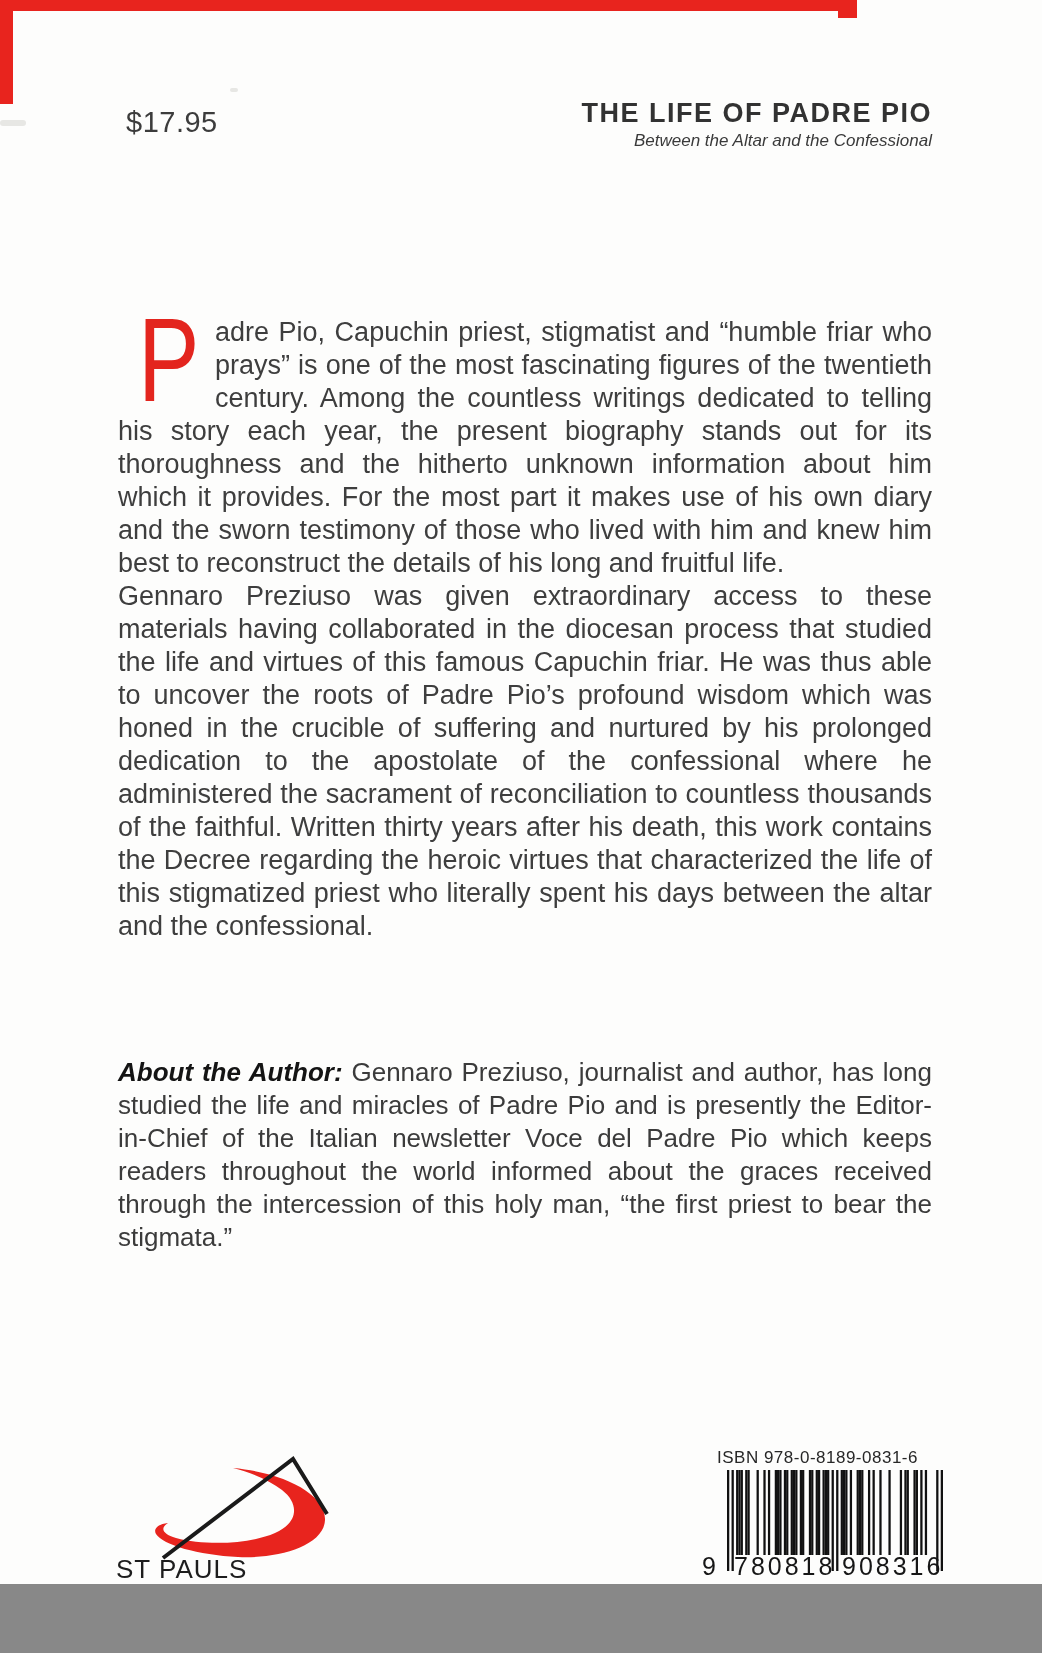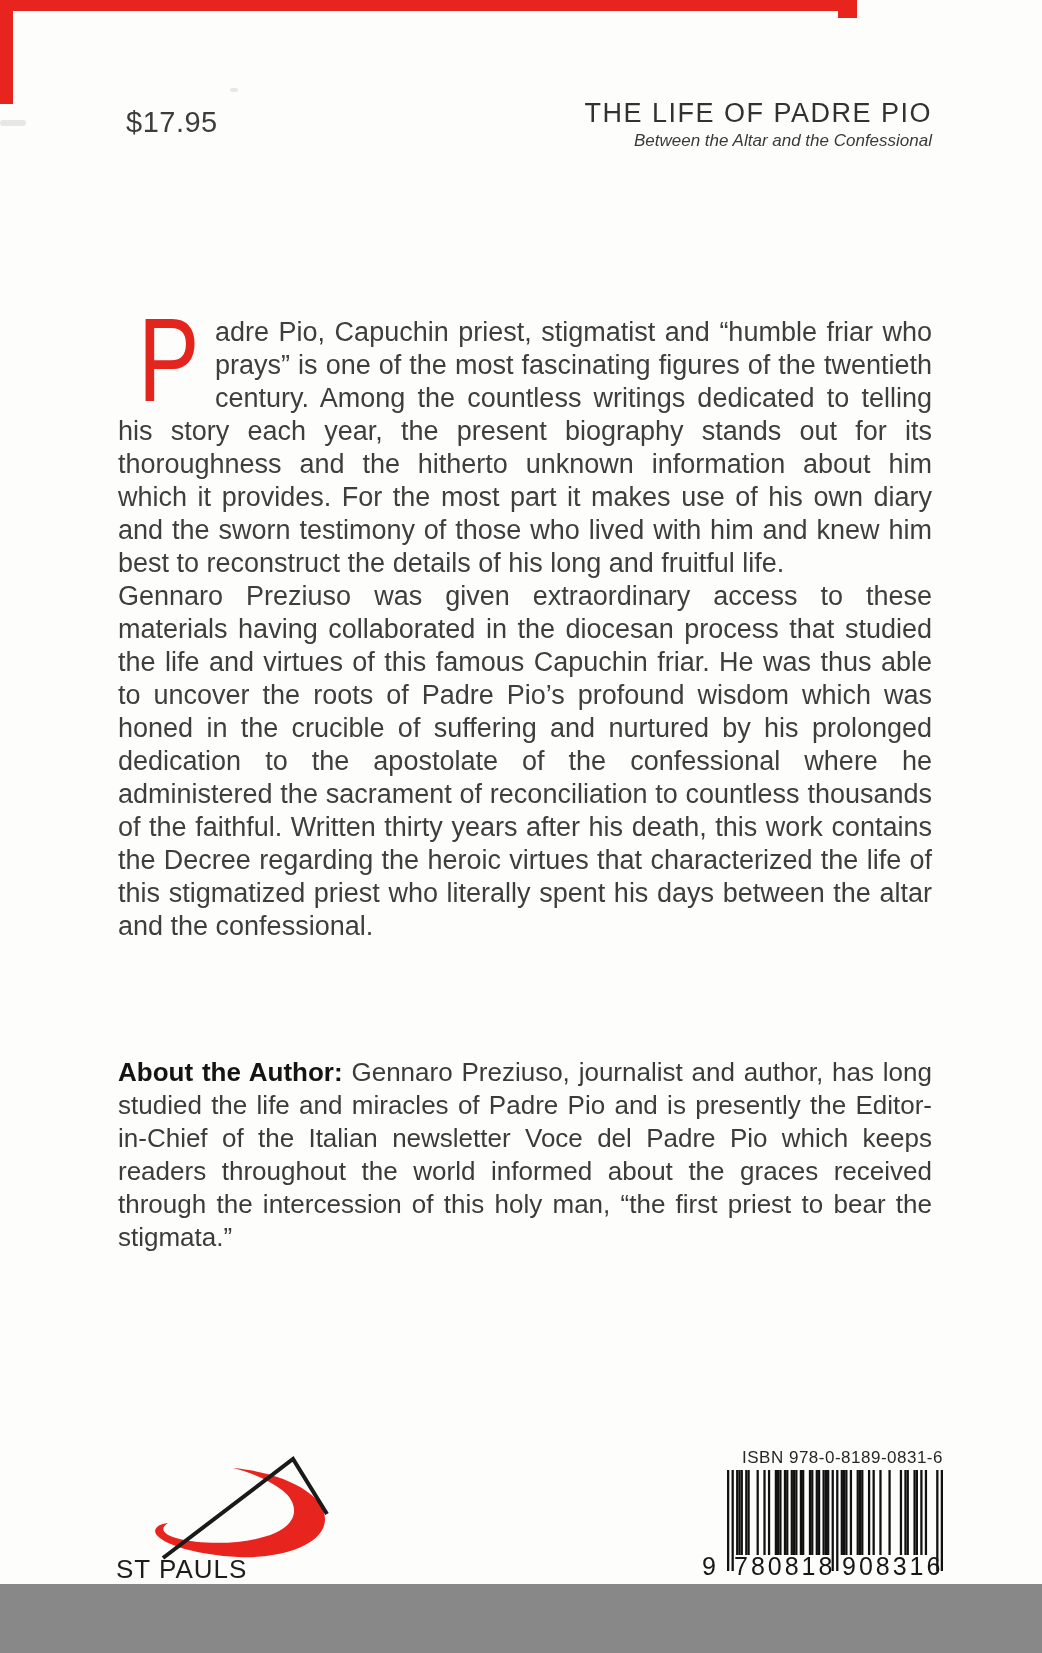--- a/index.html
+++ b/index.html
@@ -10,43 +10,43 @@
   
   .red-bar{position:absolute;background:#e8241e;}
   #red-top{left:0;top:0;width:856px;height:11px;}
   #red-top-nub{left:838px;top:0;width:19px;height:18px;}
   #red-left{left:0;top:0;width:13px;height:104px;}
   .scan-dash{position:absolute;background:#e7e7e4;border-radius:3px;}
 
   #price{position:absolute;left:126px;top:106px;font-size:29px;letter-spacing:.5px;color:#3c3c3c;}
 
   #title-block{position:absolute;right:110px;top:98px;text-align:right;}
-  #book-title{font-size:27px;letter-spacing:1.5px;color:#323232;font-weight:400;}
+  #book-title{font-size:27px;letter-spacing:1.5px;color:#323232;font-weight:700;}
   #book-subtitle{font-size:17px;font-style:italic;color:#3a3a3a;margin-top:2px;}
   #book-author{font-size:22px;color:#3a3a3a;margin-top:4px;}
 
   #body-text{position:absolute;left:118px;top:316px;width:814px;
     font-size:27px;line-height:33px;text-align:justify;color:#3e3e3e;}
   #body-text p{margin:0;}
   .dropcap{
     float:left;width:57px;margin-left:20px;margin-right:20px;height:97px;
     font-size:118px;line-height:88px;color:#e3251e;
     transform:scaleX(.78);transform-origin:left top;font-weight:400;
   }
 
   #about-text{position:absolute;left:118px;top:1056px;width:814px;
     font-size:26px;line-height:33px;text-align:justify;color:#3b3b3b;}
-  #about-text .lead{font-weight:bold;color:#141414;}
+  #about-text .lead{font-weight:bold;color:#141414;font-style:italic;}
   #about-text .ital{}
 
   #logo{position:absolute;left:140px;top:1440px;}
   #publisher-name{position:absolute;left:116px;top:1554px;font-size:26px;
     letter-spacing:1px;color:#1d1d1d;}
 
-  #isbn-label{position:absolute;left:717px;top:1448px;width:226px;text-align:right;
+  #isbn-label{position:absolute;left:717px;top:1448px;width:226px;text-align:left;
     font-size:17px;letter-spacing:.5px;color:#272727;}
   #barcode{position:absolute;left:727px;top:1470px;}
   .bc-digit{position:absolute;top:1552px;font-size:25px;color:#161616;}
   #bc-first{left:702px;}
   #bc-left{left:734px;width:95px;text-align:center;letter-spacing:3px;}
   #bc-right{left:842px;width:95px;text-align:center;letter-spacing:3px;}
   #print-code{position:absolute;left:979px;top:1583px;font-size:15px;
     letter-spacing:1px;color:#4e4e4e;margin-top:44px;}
 </style>
 </head>

